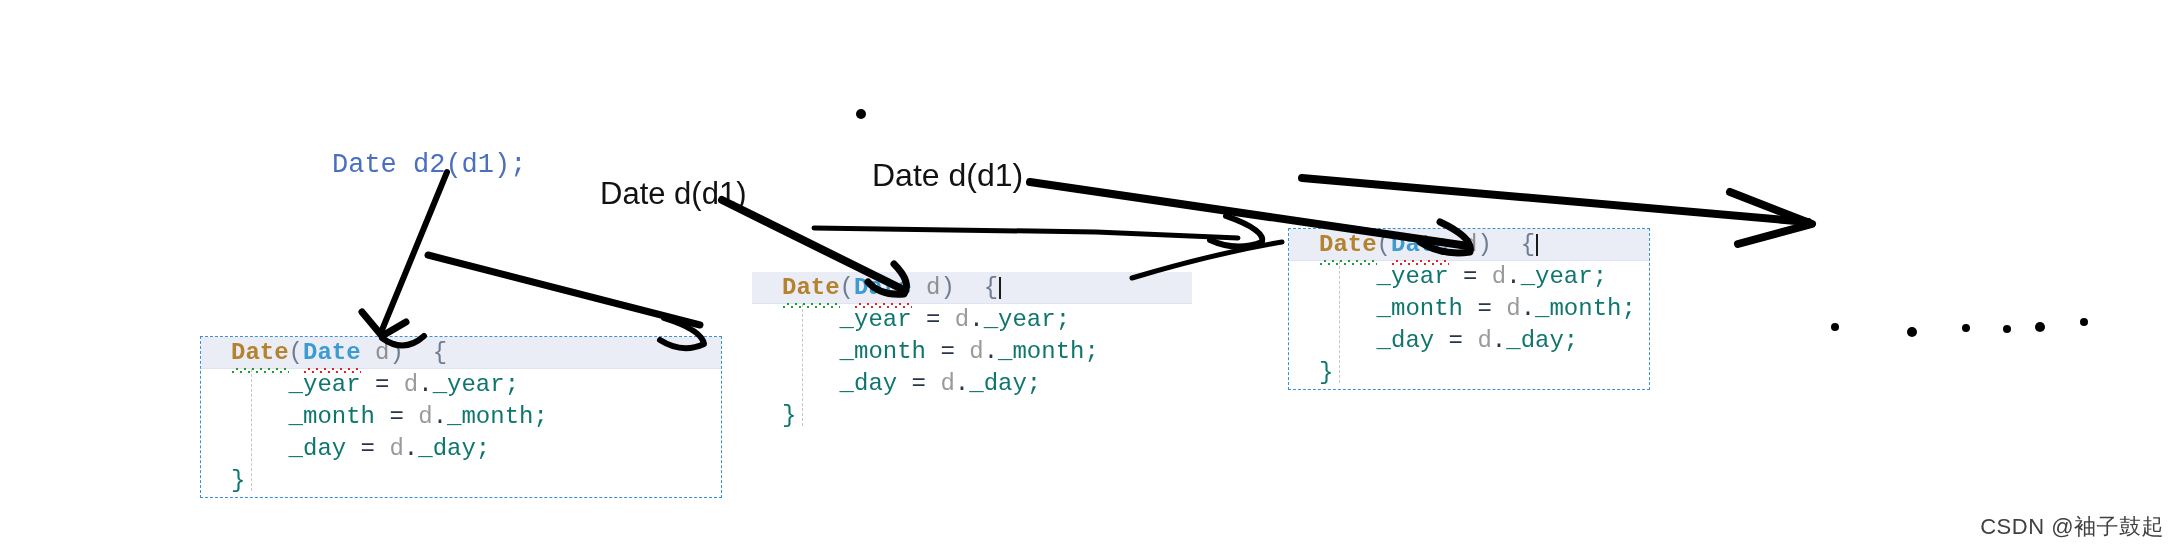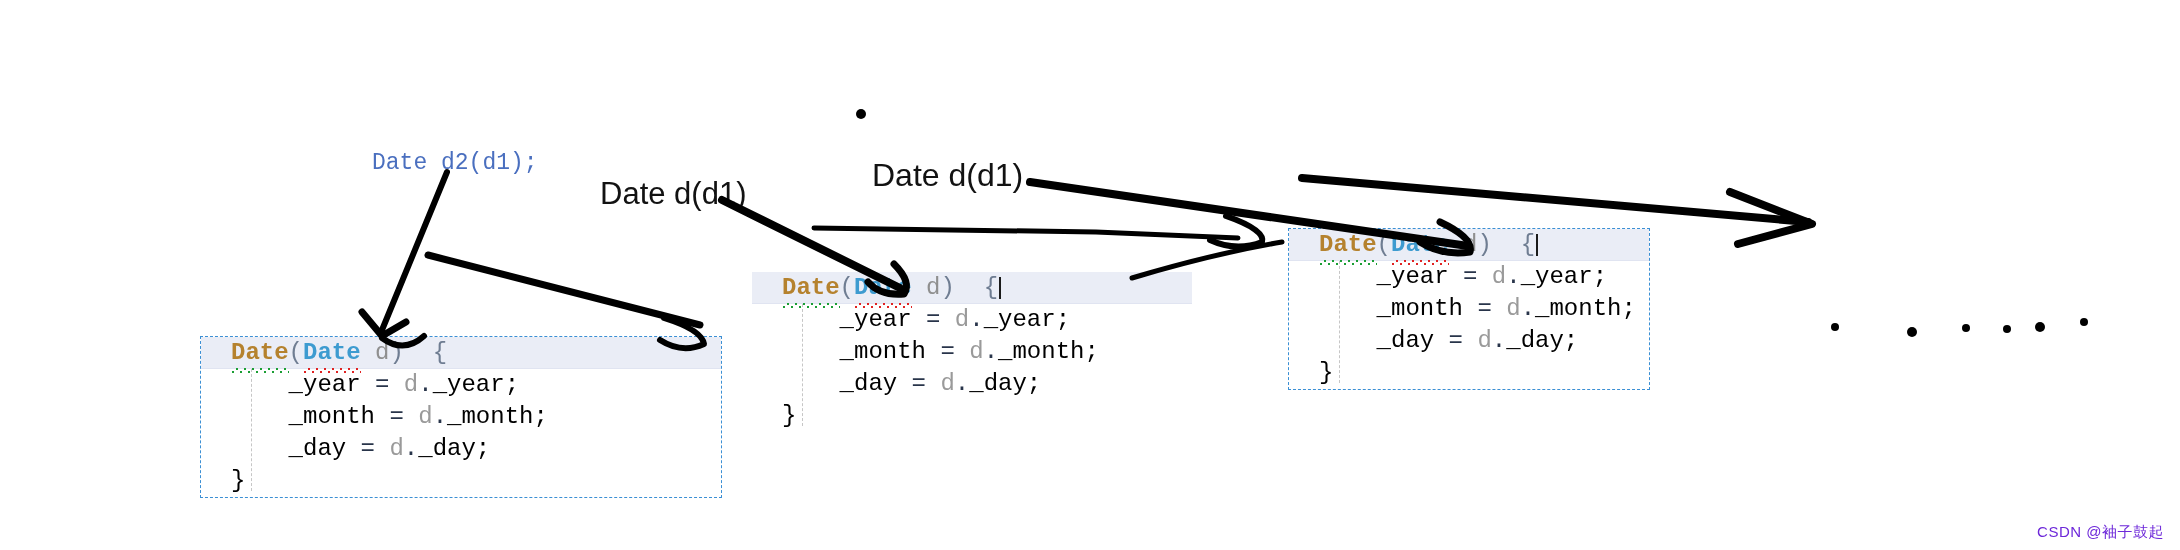--- a/index.html
+++ b/index.html
@@ -14,21 +14,21 @@
   .codeblock.sel{border:1.6px dashed #3b8fd4;}
   .cline{position:relative;height:32px;line-height:32px;padding-left:30px;}
   .cline.hl{background:#eaedf6;box-shadow:0 -1px 0 #e0e4f1 inset;}
   .indent-guide{position:absolute;top:32px;bottom:6px;width:0;border-left:1.4px dashed #c6c6c6;}
 
   
   .t-fn    {color:#b5822e;}
   .t-type  {color:#3d9bd0;}
   .t-param {color:#8f8f8f;}
   .t-punc  {color:#6f7d92;}
-  .t-id    {color:#000000;}
+  .t-id    {color:#0f766e;}
   .t-obj   {color:#9a9a9a;}
   .t-op    {color:#28344a;}
 
   
   .sq{position:relative;display:inline-block;font-weight:bold;}
   .sq::after{
     content:"";position:absolute;left:0;right:0;bottom:-4px;height:5px;
     background-repeat:repeat-x;background-size:8px 5px;
   }
   .sq.green::after{
@@ -38,25 +38,25 @@
   }
   .sq.red::after{
     background-image:
       radial-gradient(circle at 2px 4px,#e02222 1.2px,transparent 1.4px),
       radial-gradient(circle at 6px 1px,#e02222 1.2px,transparent 1.4px);
   }
   .caret{display:inline-block;width:0;border-left:2px solid #1a1a1a;height:22px;vertical-align:-5px;margin-left:1px;}
 
   
   .ann{position:absolute;white-space:nowrap;}
-  .ann-ide{font-family:"Liberation Mono", monospace;font-size:23px;color:#4a6fbf;margin-left:40px;}
+  .ann-ide{font-family:"Liberation Mono", monospace;font-size:27px;color:#4a6fbf;}
   .ann-hand{font-family:"Liberation Sans", sans-serif;color:#121212;}
 
   .dot{position:absolute;border-radius:50%;background:#000;}
-  .watermark{position:absolute;right:16px;bottom:8px;font-size:15px;color:#6d28d9;letter-spacing:.5px;}
+  .watermark{position:absolute;right:16px;bottom:8px;font-size:22px;color:#404040;letter-spacing:.5px;}
   svg.ink{position:absolute;left:0;top:0;width:2180px;height:550px;overflow:visible;pointer-events:none;}
 </style>
 </head>
 <body>
 
 <div class="stage">
 
   <div class="codeblock sel" id="block-left" style="left:200px;top:336px;width:520px;font-size:24px;"><div class="indent-guide" style="left: 50px;"></div><div class="cline hl"><span class="t-fn sq green">Date</span><span class="t-punc">(</span><span class="t-type sq red">Date</span><span class="t-punc"> </span><span class="t-param">d</span><span class="t-punc">)</span><span class="t-punc">  {</span></div><div class="cline"><span class="t-id">    _year</span><span class="t-op"> = </span><span class="t-obj">d</span><span class="t-op">.</span><span class="t-id">_year;</span></div><div class="cline"><span class="t-id">    _month</span><span class="t-op"> = </span><span class="t-obj">d</span><span class="t-op">.</span><span class="t-id">_month;</span></div><div class="cline"><span class="t-id">    _day</span><span class="t-op"> = </span><span class="t-obj">d</span><span class="t-op">.</span><span class="t-id">_day;</span></div><div class="cline"><span class="t-id">}</span></div></div>
 
   <div class="codeblock" id="block-middle" style="left:752px;top:272px;width:440px;font-size:24px;"><div class="indent-guide" style="left: 50px;"></div><div class="cline hl"><span class="t-fn sq green">Date</span><span class="t-punc">(</span><span class="t-type sq red">Date</span><span class="t-punc"> </span><span class="t-param">d</span><span class="t-punc">)</span><span class="t-punc">  {</span><span class="caret"></span></div><div class="cline"><span class="t-id">    _year</span><span class="t-op"> = </span><span class="t-obj">d</span><span class="t-op">.</span><span class="t-id">_year;</span></div><div class="cline"><span class="t-id">    _month</span><span class="t-op"> = </span><span class="t-obj">d</span><span class="t-op">.</span><span class="t-id">_month;</span></div><div class="cline"><span class="t-id">    _day</span><span class="t-op"> = </span><span class="t-obj">d</span><span class="t-op">.</span><span class="t-id">_day;</span></div><div class="cline"><span class="t-id">}</span></div></div>

